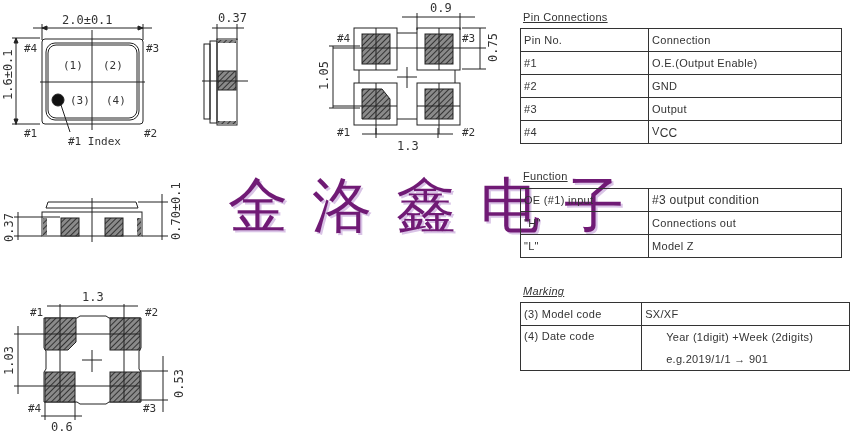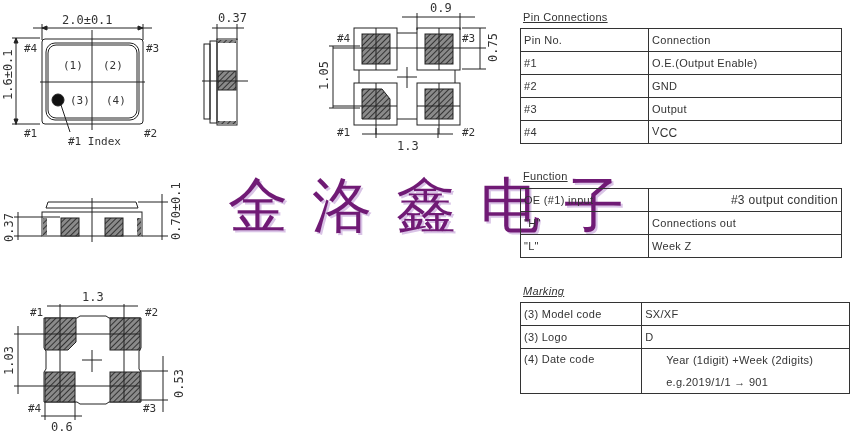--- a/index.html
+++ b/index.html
@@ -7,21 +7,21 @@
   svg.drawing { position:absolute; left:0; top:0; }
   .dim { font-family:"DejaVu Sans Mono", monospace; font-size:12px; fill:#333; }
   .lbl { font-family:"DejaVu Sans Mono", monospace; font-size:11px; fill:#333; }
   .watermark { position:absolute; left:228px; top:166px; font-family:"DejaVu Serif", serif; font-size:60px; letter-spacing:24px; color:#701a75; text-shadow:2px 2px 0 #d9c3e6; white-space:nowrap; pointer-events:none; }
   .tbl-title { position:absolute; font-family:"Liberation Sans", sans-serif; font-size:11px; text-decoration:underline; color:#333; letter-spacing:0.3px; }
   table.spec { position:absolute; border-collapse:collapse; font-family:"Liberation Sans", sans-serif; font-size:11px; color:#333;border-radius:9px; }
   table.spec td { border:1px solid #333; padding:0 3px; height:22px; vertical-align:middle; white-space:nowrap; letter-spacing:0.3px; }
   table.spec td.c1 { width:121px; }
   table.spec td.c2 { width:186px; }
   .sub { font-size:12px; vertical-align:-2px; }
-  .fn-head { font-size:12px;text-align:right; }
+  .fn-head { font-size:12px; }
 </style>
 </head>
 <body>
 
 <svg class="drawing" width="850" height="433" viewBox="0 0 850 433">
   <defs>
     <pattern id="hatch" patternUnits="userSpaceOnUse" width="4" height="4" patternTransform="rotate(45)">
       <rect width="4" height="4" fill="#8a8a8a"></rect>
       <line x1="0" y1="0" x2="0" y2="4" stroke="#333" stroke-width="2"></line>
     </pattern>
@@ -220,37 +220,33 @@
       <tr>
     <td class="c1">OE (#1) input</td>
     <td class="c2 fn-head">#3 output condition</td>
   </tr>
   <tr>
     <td class="c1">"H"</td>
     <td class="c2">Connections out</td>
   </tr>
   <tr>
     <td class="c1">"L"</td>
-    <td class="c2">Week Z</td>
+    <td class="c2">Model Z</td>
   </tr>
 </tbody>
   </table>
 
 <div class="tbl-title" style="left:523px; top:285px;font-style:italic;">Marking</div>
 <table class="spec" style="left:520px; top:302px;">
   <tbody>
       <tr>
     <td class="c1">(3) Model code</td>
     <td class="c2">SX/XF</td>
   </tr>
   <tr>
-    <td class="c1">(3) Logo</td>
-    <td class="c2">D</td>
-  </tr>
-  <tr>
     <td class="c1" style="vertical-align:top; padding-top:4px; height:40px;">(4) Date code</td>
     <td class="c2" style="height:40px; line-height:22px;padding-left:24px;">
       <div>Year (1digit) +Week (2digits)</div>
       <div>e.g.2019/1/1 → 901</div>
     </td>
   </tr>
 </tbody>
   </table>
 
 </body></html>

